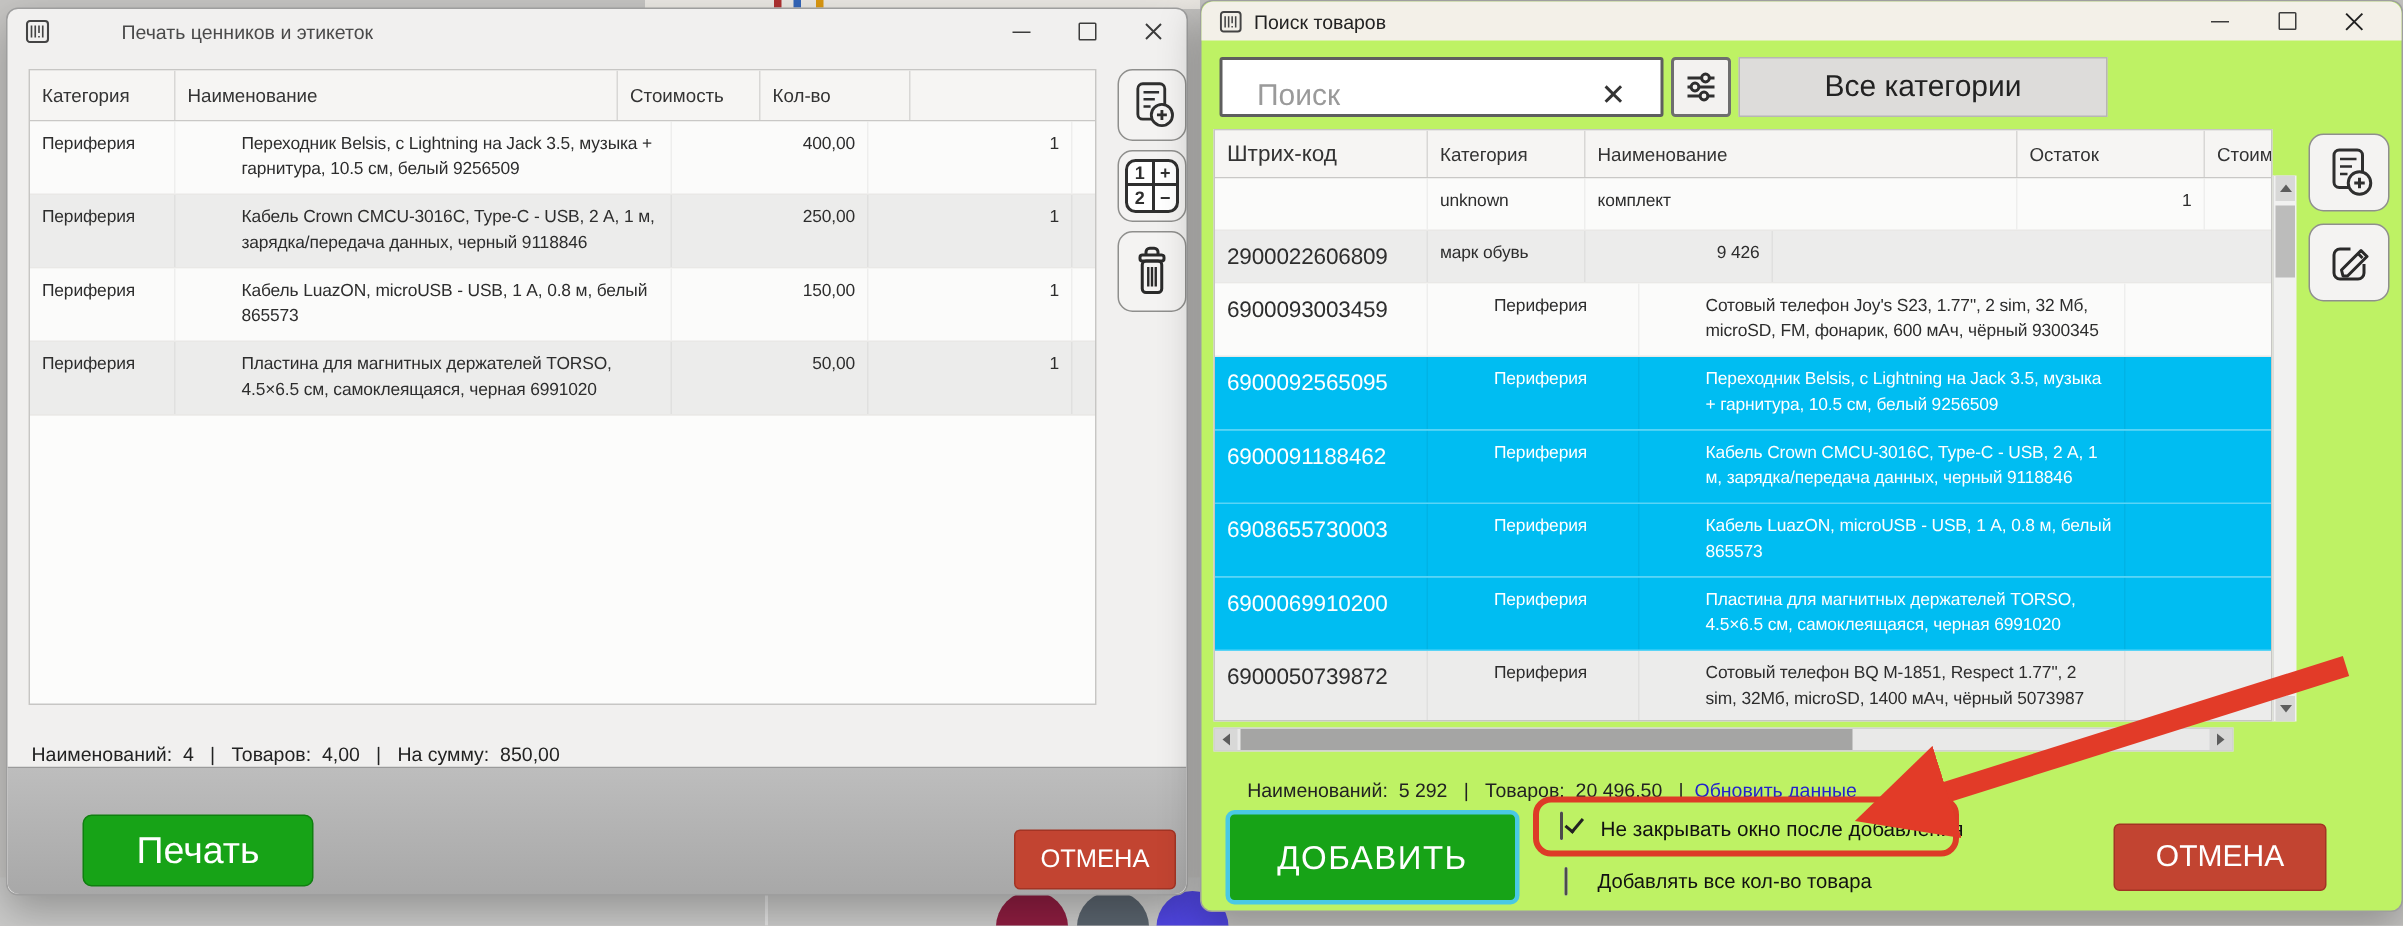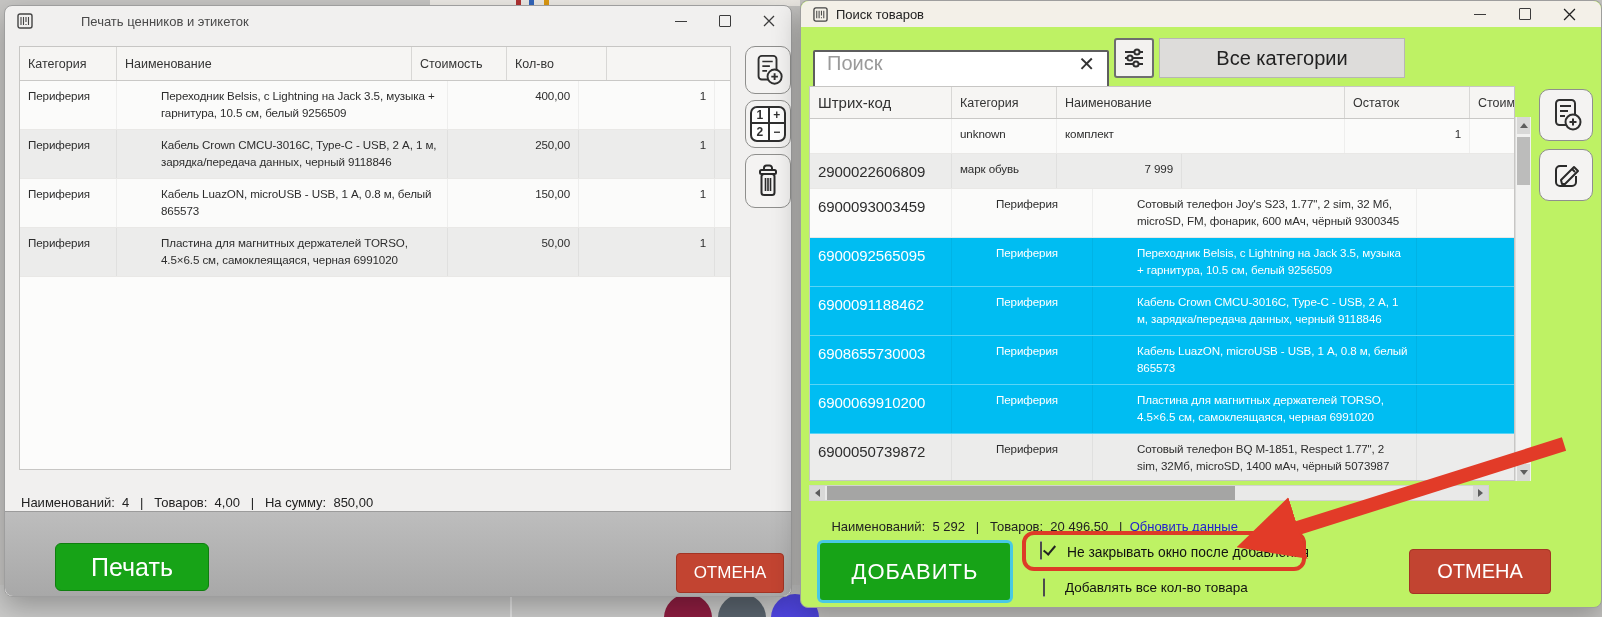--- a/index.html
+++ b/index.html
@@ -214,21 +214,21 @@
       <span class="ctl-max"></span>
     </span>
   <span class="abs winctl" style="left:760px;top:5px;">
     <svg width="13" height="13" viewBox="0 0 12 12">
       <path d="M1 1 L11 11 M11 1 L1 11" stroke="#222" stroke-width="1.2"></path>
       </svg>
   </span>
 
   
   <div class="abs" style="left:12px;top:37px;width:296px;height:40px;background:#fff;border:2px solid #5e5e5e;
-       border-radius:2px;box-sizing:border-box;display:flex;align-items:flex-start;padding:0 12px;margin-top:12px;">
+       border-radius:2px;box-sizing:border-box;display:flex;align-items:flex-end;padding:0 23px;">
     <span style="flex:1;font-size:20px;color:#9a9a9a;">Поиск</span>
     <span style="font-size:20px;color:#333;">✕</span>
   </div>
   <div class="abs" style="left:313px;top:37px;width:40px;height:40px;border:2px solid #6e6e6e;border-radius:3px;
        box-sizing:border-box;background:#f3f2f0;display:flex;align-items:center;justify-content:center;">
     <svg width="24" height="24" viewBox="0 0 24 24">
       <path d="M3 6h18M3 12h18M3 18h18" stroke="#2f2f2f" stroke-width="2"></path>
       <circle cx="15" cy="6" r="2.6" fill="#f3f2f0" stroke="#2f2f2f" stroke-width="2"></circle>
       <circle cx="8" cy="12" r="2.6" fill="#f3f2f0" stroke="#2f2f2f" stroke-width="2"></circle>
       <circle cx="14" cy="18" r="2.6" fill="#f3f2f0" stroke="#2f2f2f" stroke-width="2"></circle>
@@ -250,21 +250,21 @@
         <div class="trow h34">
           <div class="tcell rw-bar"></div>
           <div class="tcell rw-cat">unknown</div>
           <div class="tcell rw-name">комплект</div>
           <div class="tcell rw-stock num">1</div>
           <div class="tcell rw-price"></div>
         </div>
         <div class="trow h34 alt">
           <div class="tcell rw-bar">2900022606809</div>
           <div class="tcell rw-cat">марк обувь</div>
-          <div class="tcell rw-stock num">7 999</div>
+          <div class="tcell rw-stock num">9 426</div>
           <div class="tcell rw-price"></div>
         </div>
         <div class="trow h48">
           <div class="tcell rw-bar">6900093003459</div>
           <div class="tcell rw-cat">Периферия</div>
           <div class="tcell rw-name">Сотовый телефон Joy's S23, 1.77", 2 sim, 32 Мб, microSD, FM, фонарик, 600 мАч, чёрный 9300345</div>
           <div class="tcell rw-stock num">1</div>
           <div class="tcell rw-price"></div>
         </div>
         <div class="trow h48 sel">

